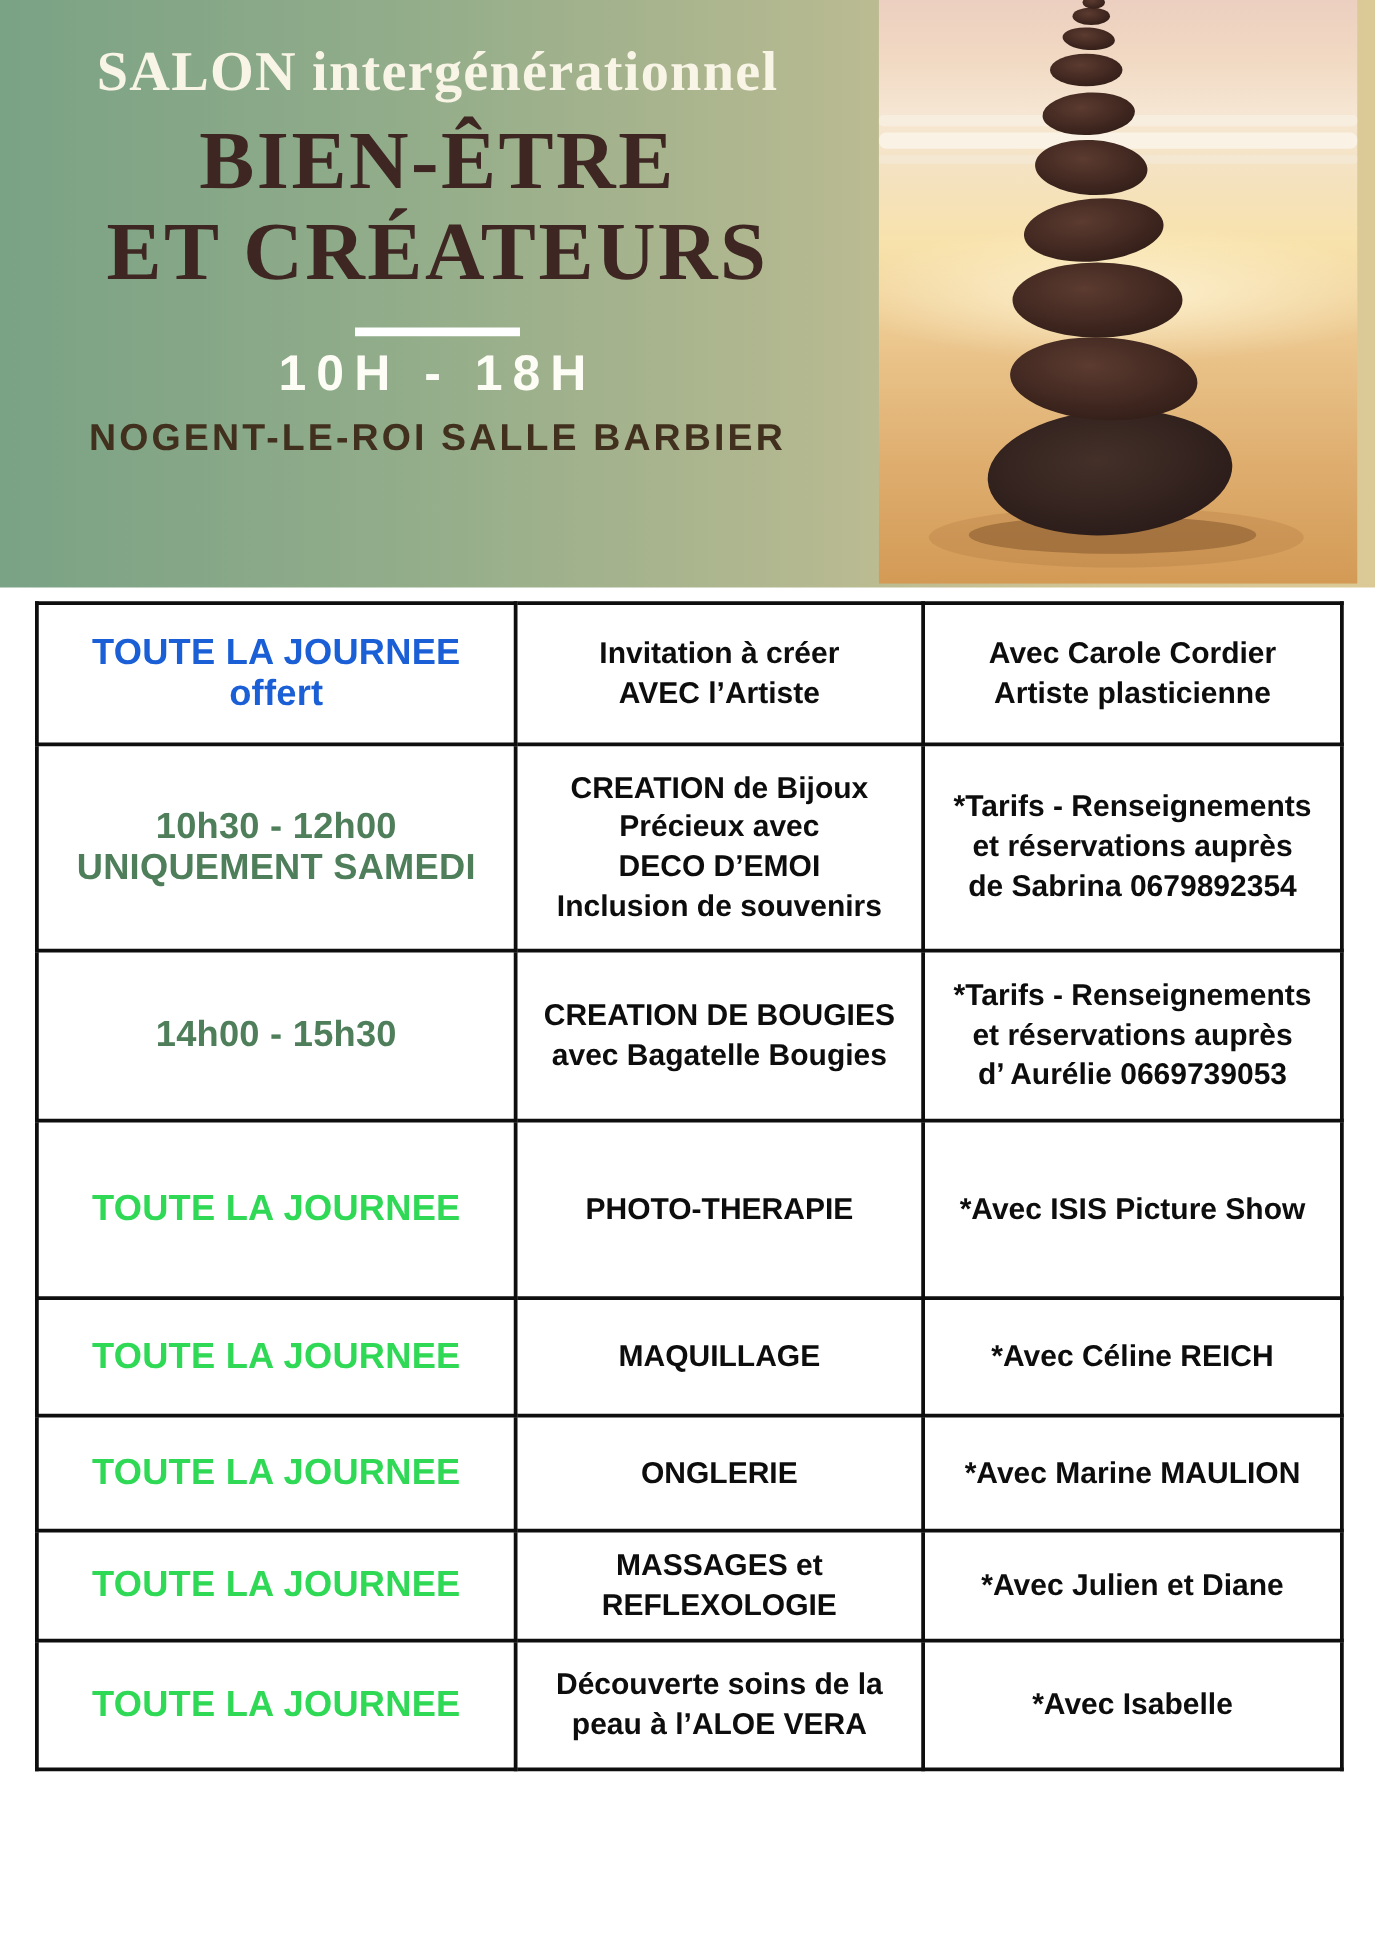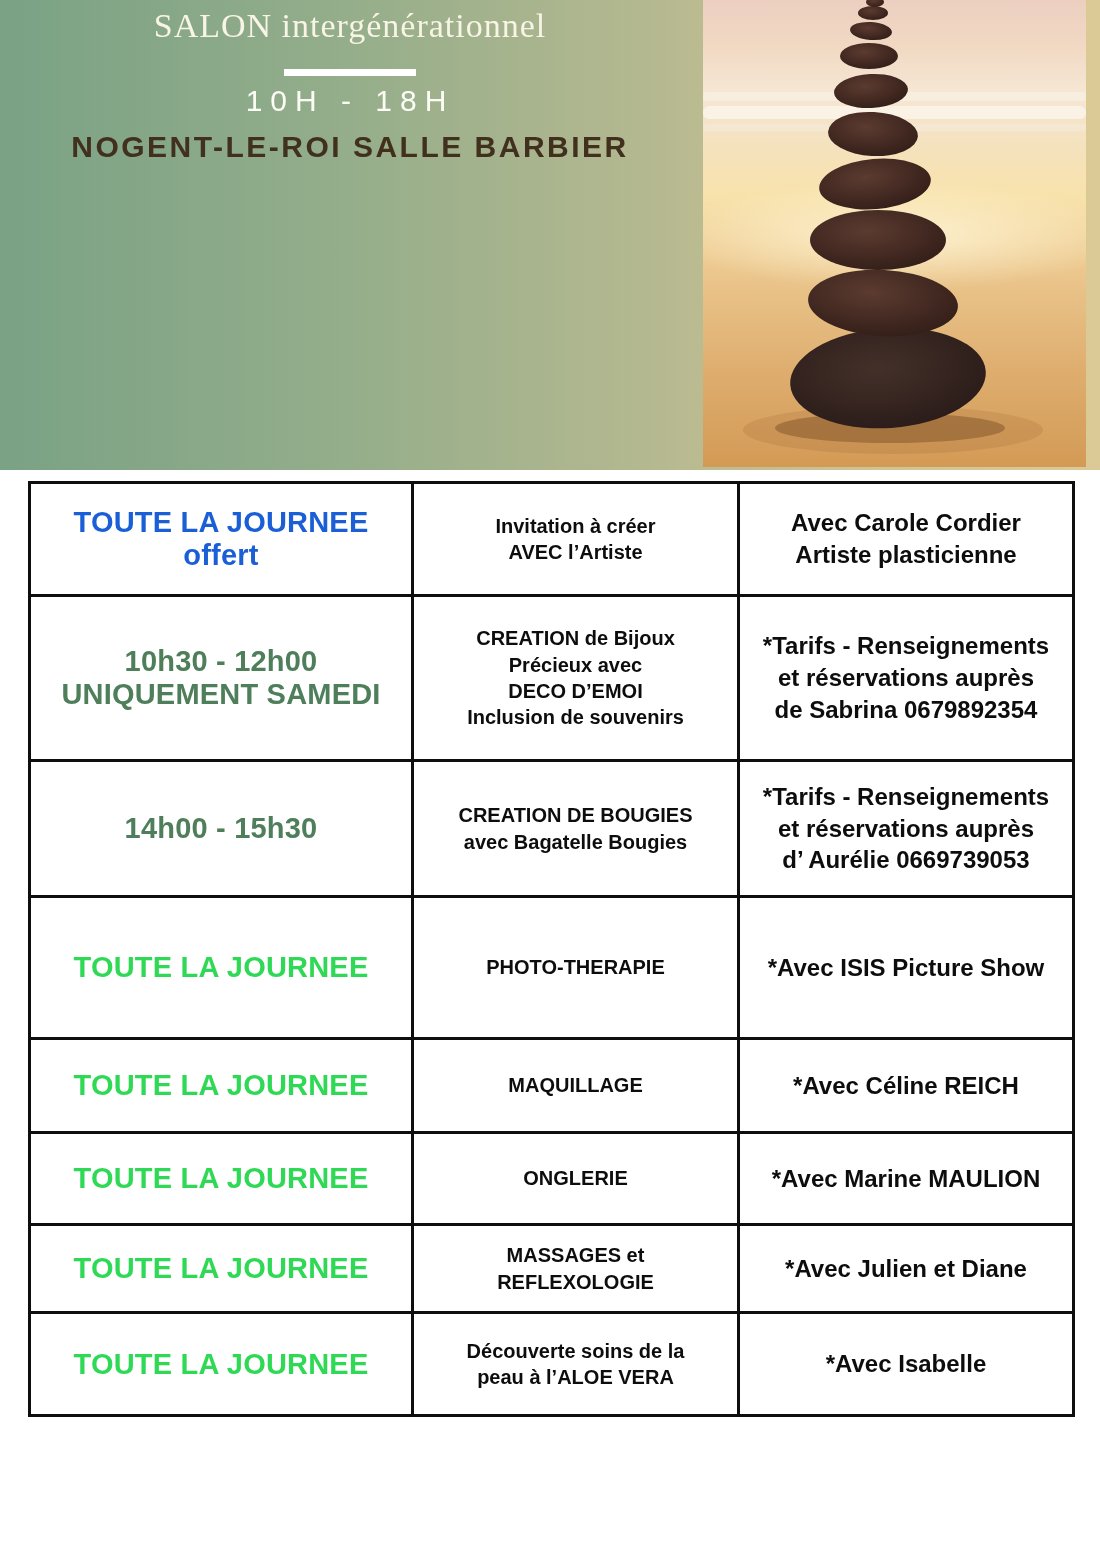--- a/index.html
+++ b/index.html
@@ -24,24 +24,24 @@
     position:relative;
     width:1100px;height:470px;
     background:linear-gradient(90deg,var(--grad-left) 0%,#93ad8a 30%,#b3b890 58%,#cfc394 78%,var(--grad-right) 100%);
     overflow:hidden;
   }
   .header-content{
     position:absolute;left:0;top:0;width:700px;
     text-align:center;
   }
   .salon-title{
-    margin-top:7px;
+    margin-top:31px;
     font-family:"Liberation Serif",serif;
-    font-weight:400;
-    font-size:34px;
+    font-weight:700;
+    font-size:45px;
     letter-spacing:1px;
     color:#f8f4e6;
   }
   .main-title{
     font-family:"Liberation Serif",serif;
     font-weight:700;
     font-size:66px;
     line-height:1.1;
     letter-spacing:2px;
     color:var(--title-brown);
@@ -50,21 +50,21 @@
   .divider-bar{
     width:132px;height:7px;background:#ffffff;
     margin:24px auto 0;
   }
   .event-dates{
     margin-top:16px;
     font-size:38px;font-weight:800;color:#fdfdf6;letter-spacing:5px;
   }
   .event-hours{
     margin-top:8px;
-    font-size:30px;font-weight:400;color:#fdfdf6;letter-spacing:8px;
+    font-size:40px;font-weight:700;color:#fdfdf6;letter-spacing:8px;
   }
   .event-venue{
     margin-top:12px;
     font-size:30px;font-weight:800;color:var(--venue-brown);letter-spacing:2.5px;
   }
   .ateliers-banner{
     margin-top:6px;
     font-size:45px;font-weight:800;color:#ffffff;letter-spacing:0.5px;
   }
   .photo{
@@ -83,38 +83,42 @@
     text-align:center;
     vertical-align:middle;
     font-weight:bold;
     white-space:pre-line;
     padding:4px 10px;
   }
   .time-cell{font-size:29px;letter-spacing:0.2px;}
   .time-blue{color:var(--blue);}
   .time-green{color:var(--green-muted);}
   .time-bright{color:var(--green-bright);}
-  .activity-cell{font-size:20px;color:#0d0d0d;line-height:1.32;}
+  .activity-cell{font-size:24px;color:#0d0d0d;line-height:1.32;}
   .contact-cell{font-size:24px;color:#0d0d0d;line-height:1.32;}
   .workshops-table tr:nth-child(1){height:113px;}
   .workshops-table tr:nth-child(2){height:165px;}
   .workshops-table tr:nth-child(3){height:136px;}
   .workshops-table tr:nth-child(4){height:142px;}
   .workshops-table tr:nth-child(5){height:94px;}
   .workshops-table tr:nth-child(6){height:92px;}
   .workshops-table tr:nth-child(7){height:88px;}
   .workshops-table tr:nth-child(8){height:103px;}
   .workshops-table tr:nth-child(9){height:95px;}
 </style>
 </head>
 <body>
 
 <div class="header">
   <div class="header-content">
     <div class="salon-title">SALON intergénérationnel</div>
+    <div class="main-title">
+      <div>BIEN-ÊTRE</div>
+      <div>ET CRÉATEURS</div>
+    </div>
     <div class="divider-bar"></div>
     <div class="event-hours">10H - 18H</div>
     <div class="event-venue">NOGENT-LE-ROI SALLE BARBIER</div>
   </div>
 
   <svg class="photo" viewBox="0 0 383 467" width="383" height="467" xmlns="http://www.w3.org/2000/svg">
     <defs>
       <linearGradient id="sky" x1="0" y1="0" x2="0" y2="1">
         <stop offset="0" stop-color="#eccfc0"></stop>
         <stop offset="0.10" stop-color="#f1d9c3"></stop>

